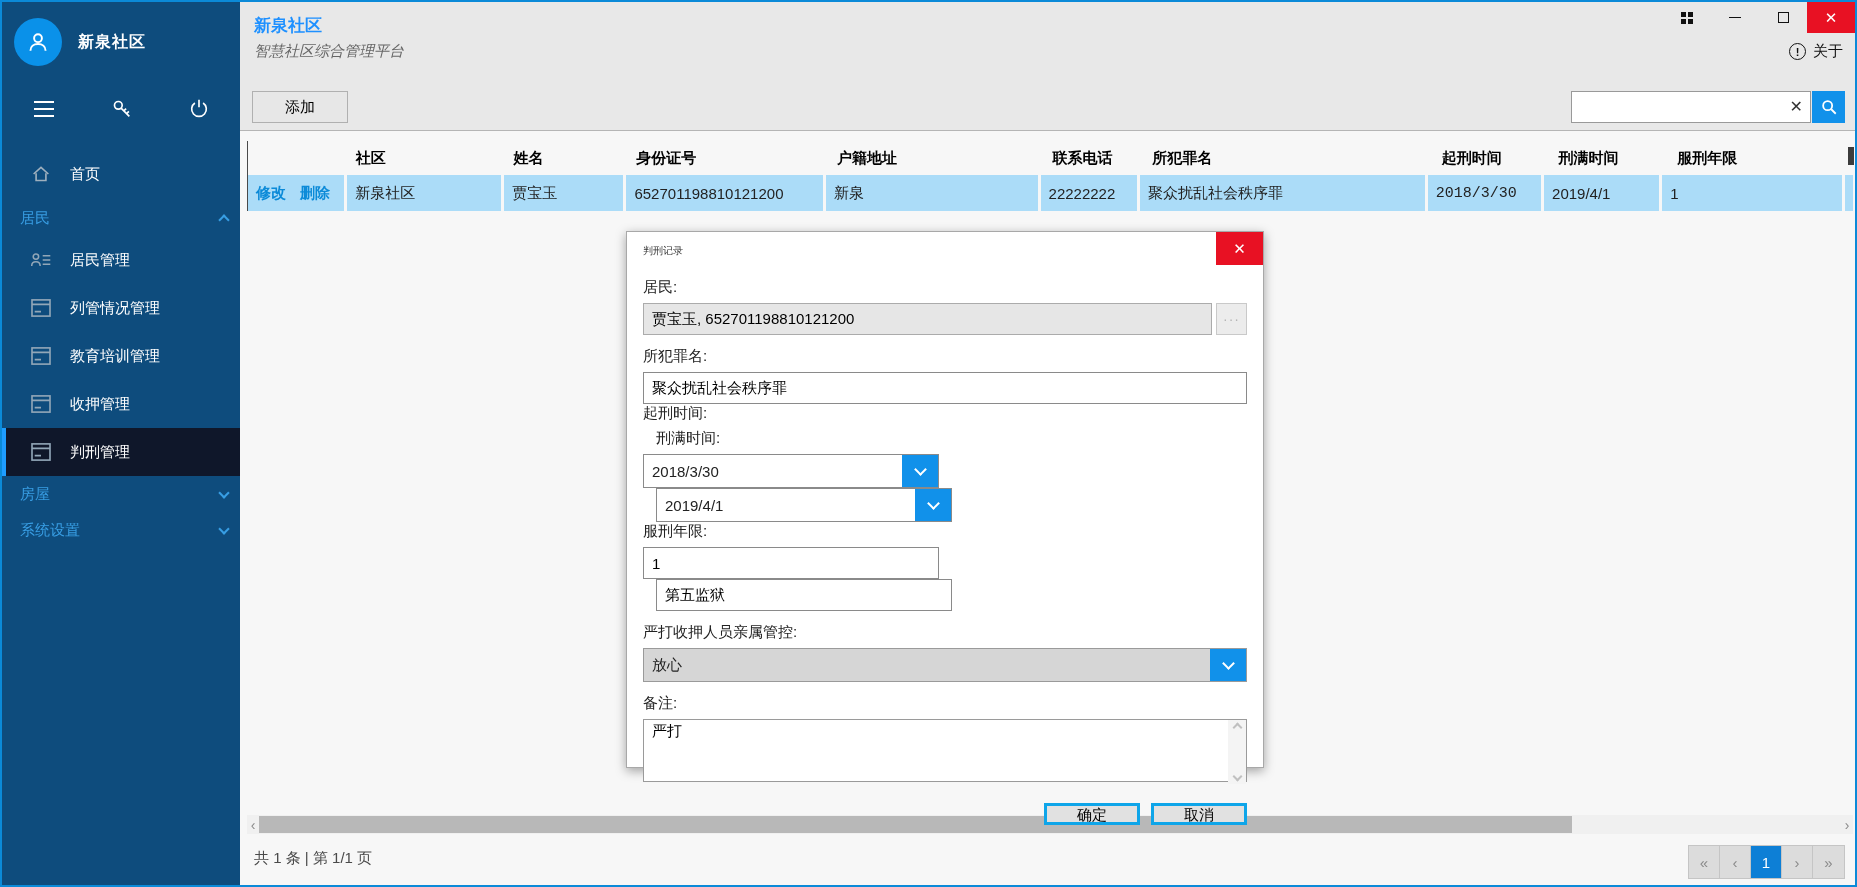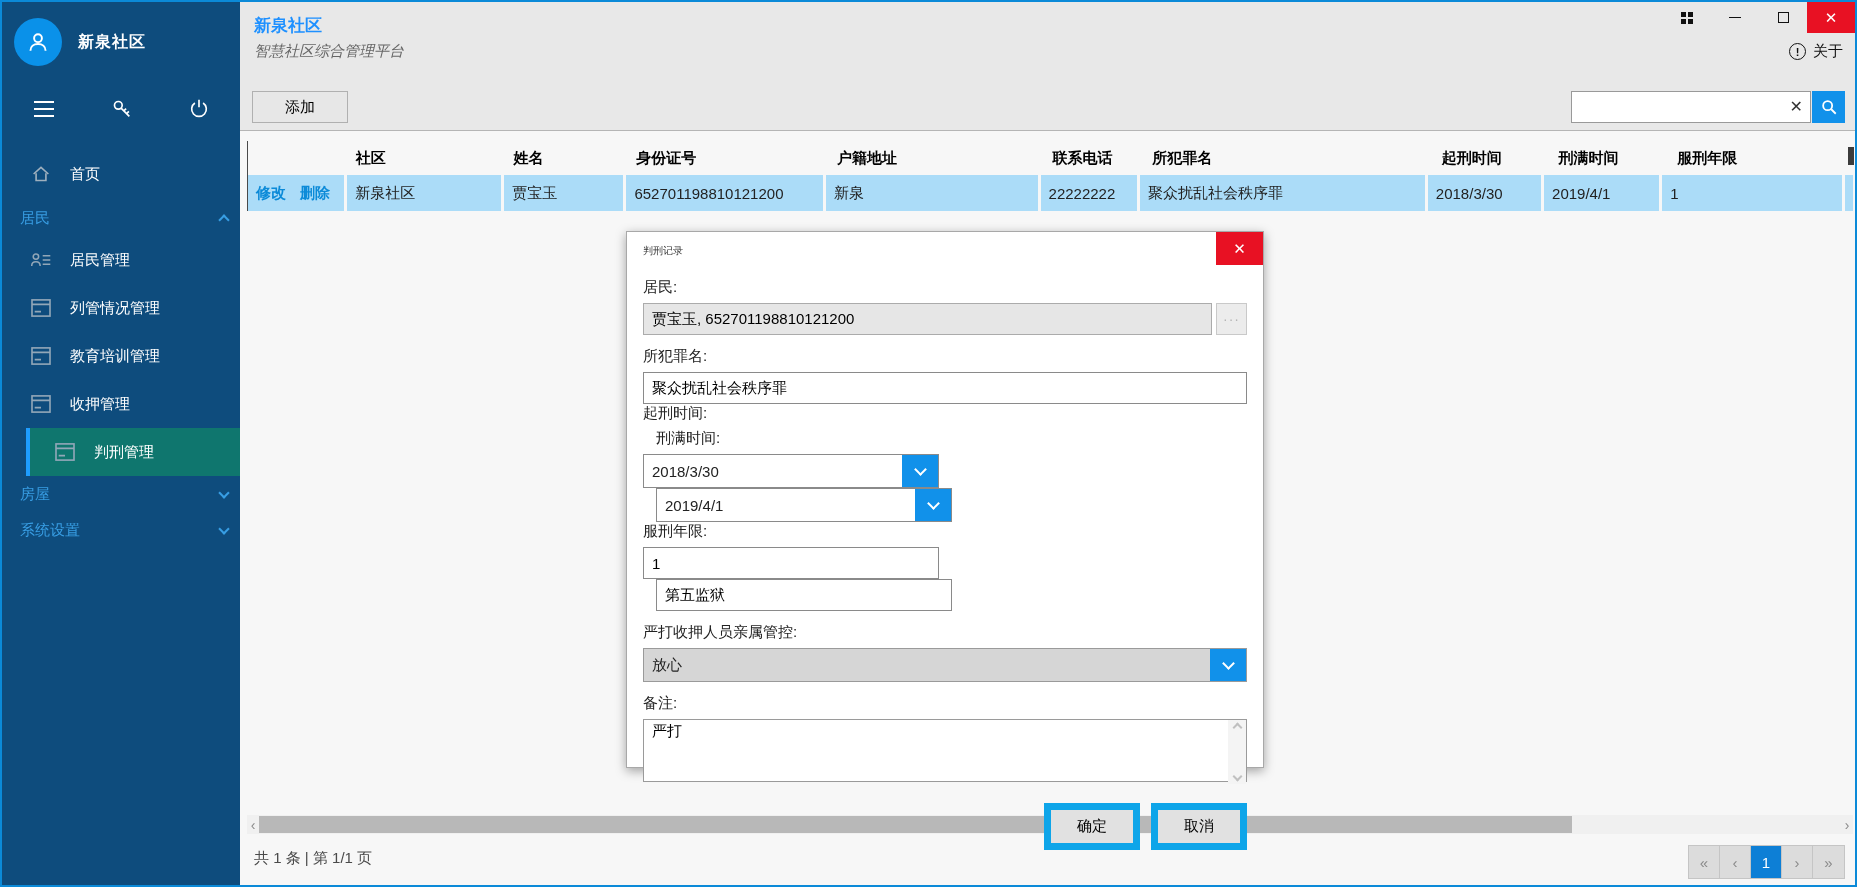--- a/index.html
+++ b/index.html
@@ -13,21 +13,21 @@
   .profile-name { margin-left:16px; font-size:16px; font-weight:bold; letter-spacing:1px; }
   .icon-row { display:flex; justify-content:space-between; padding:22px 30px 10px 30px; align-items:center; }
   .icon-row svg { display:block; cursor:pointer; }
   .nav { margin-top:24px; }
   .nav-item { position:relative; display:flex; align-items:center; height:40px; padding-left:28px; cursor:pointer; }
   .nav-item .ni-icon { width:22px; margin-right:18px; display:flex; justify-content:center; }
   .nav-item span.lbl { color:#fff; font-size:15px; }
   .nav-home { margin-bottom:6px; }
   .nav-section { display:flex; align-items:center; justify-content:space-between; height:36px; padding:0 12px 0 18px; color:#389ee4; font-size:15px; cursor:pointer; }
   .nav-sub .nav-item { height:48px; }
-  .nav-item.active { background:#0f766e;margin-left:24px; }
+  .nav-item.active { background:#0f172a; }
   .nav-item.active::before { content:""; position:absolute; left:0; top:0; bottom:0; width:4px; background:#1e9dff; }
   .chev { display:inline-block; width:8px; height:8px; border-right:2px solid #389ee4; border-bottom:2px solid #389ee4; }
   .chev.up { transform:rotate(-135deg); margin-top:4px; }
   .chev.down { transform:rotate(45deg); margin-bottom:3px; }
 
   
   .main { position:absolute; left:238px; top:0; right:0; bottom:0; }
   .topstrip { position:relative; height:129px; background:#e8e8e8; border-bottom:1px solid #b5b5b5; }
   .app-title { position:absolute; left:14px; top:12px; font-size:17px; font-weight:bold; color:#1e90ff; }
   .app-subtitle { position:absolute; left:14px; top:40px; font-size:15px; color:#666;font-style:italic; }
@@ -46,21 +46,21 @@
   .btn-search { width:33px; height:32px; background:#1191ea; border:none; display:flex; align-items:center; justify-content:center; cursor:pointer; margin-left:1px; }
 
   
   .content { position:absolute; left:0; right:0; top:129px; bottom:0; background:#f7f7f7; }
   .tablewrap { position:absolute; left:7px; right:2px; top:10px; border-left:1px solid #4a4a4a; }
   .thead { display:flex; height:34px; align-items:center; font-weight:bold; color:#000; }
   .trow { display:flex; height:36px; }
   .tcell { display:flex; align-items:center; padding-left:8px; margin-right:3px; overflow:hidden; white-space:nowrap; }
   .trow .tcell { background:#abdcf8; }
   .c0{width:97px;} .c1{width:155px;} .c2{width:120px;} .c3{width:198px;} .c4{width:213px;}
-  .c5{width:97px;} .c6{width:287px;} .c7{width:114px;} .c8{width:116px;} .c9{width:181px;} .cf{flex:1; margin-right:0;}
+  .c5{width:97px;} .c6{width:287px;} .c7{width:114px;font-family:Liberation Mono, monospace;} .c8{width:116px;} .c9{width:181px;} .cf{flex:1; margin-right:0;}
   .link { color:#0b8ad8; font-weight:bold; cursor:pointer; margin-right:14px; }
   .vscroll-thumb { position:absolute; right:1px; top:16px; width:6px; height:18px; background:#3c3c3c; }
 
   
   .hscroll { position:absolute; left:7px; right:2px; top:684px; height:19px; background:#f0f0f0; }
   .hs-arrow { position:absolute; top:0; width:12px; height:19px; display:flex; align-items:center; justify-content:center; color:#8a8a8a; font-size:14px; cursor:pointer; }
   .hs-left { left:0; } .hs-right { right:0; }
   .hs-thumb { position:absolute; left:12px; top:1px; width:1313px; height:17px; background:#b8b8b8; cursor:pointer; }
   .footer-text { position:absolute; left:14px; top:718px; color:#4a4a4a; }
   .pager { position:absolute; right:10px; top:714px; display:flex; height:34px; border:1px solid #c5c5c5; }
@@ -87,21 +87,21 @@
   .combo.gray .combo-text { background:#d6d6d6; }
   .combo.gray { border-color:#9a9a9a; }
   .combo-arrow { width:36px; background:#1191ea; display:flex; align-items:center; justify-content:center; cursor:pointer; }
   .wchev { display:inline-block; width:9px; height:9px; border-right:2px solid #fff; border-bottom:2px solid #fff; transform:rotate(45deg); margin-bottom:4px; }
   .remark-wrap { position:relative; }
   .remark { width:100%; height:63px; border:1px solid #9a9a9a; resize:none; font-family:inherit; font-size:15px; padding:2px 24px 2px 8px; outline:none; }
   .ta-scroll { position:absolute; right:1px; top:1px; bottom:1px; width:18px; background:#f4f4f4; display:flex; flex-direction:column; justify-content:space-between; align-items:center; padding:4px 0; }
   .gchev { display:inline-block; width:7px; height:7px; border-right:2px solid #c0c0c0; border-bottom:2px solid #c0c0c0; }
   .gchev.up { transform:rotate(-135deg); } .gchev.dn { transform:rotate(45deg); }
   .modal-btns { display:flex; justify-content:flex-end; margin-top:18px; }
-  .mbtn { width:96px; height:47px; background:#e1e1e1; border:7px solid #0ea5e9; font-size:15px; font-family:inherit; cursor:pointer; }
+  .mbtn { width:96px; height:22px; background:#e1e1e1; border:3px solid #0ea5e9; font-size:15px; font-family:inherit; cursor:pointer; }
   .mbtn + .mbtn { margin-left:11px; }
 </style>
 </head>
 <body>
 
 <div class="window">
 
   <div class="sidebar">
     <div class="profile">
       <div class="avatar">

